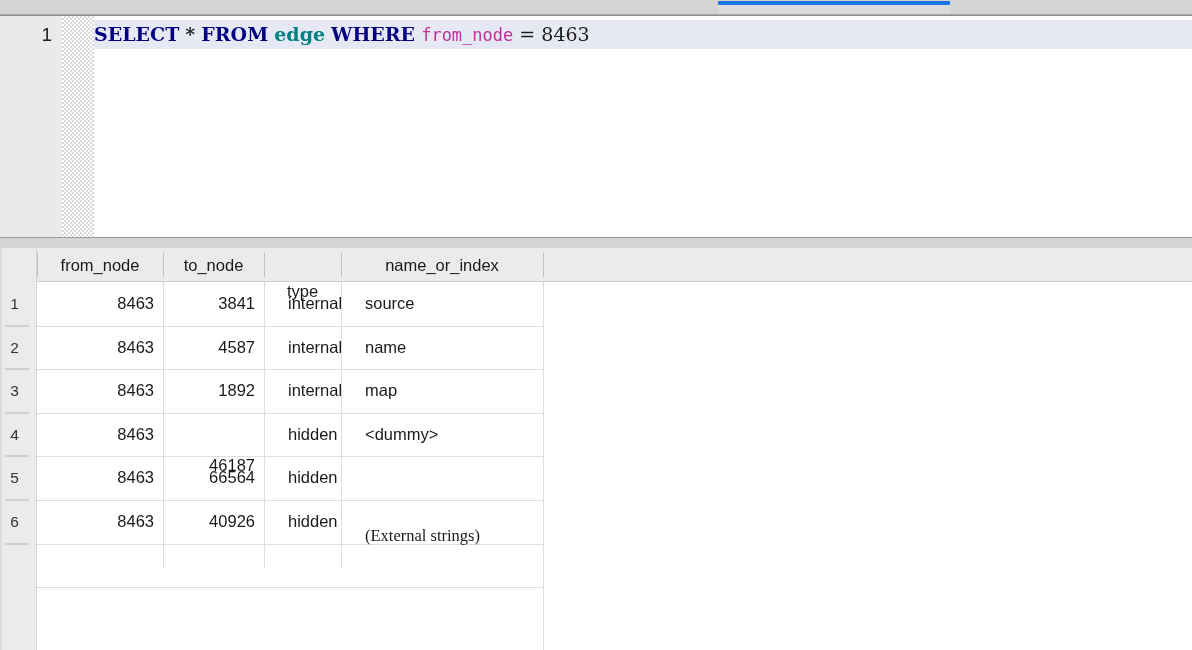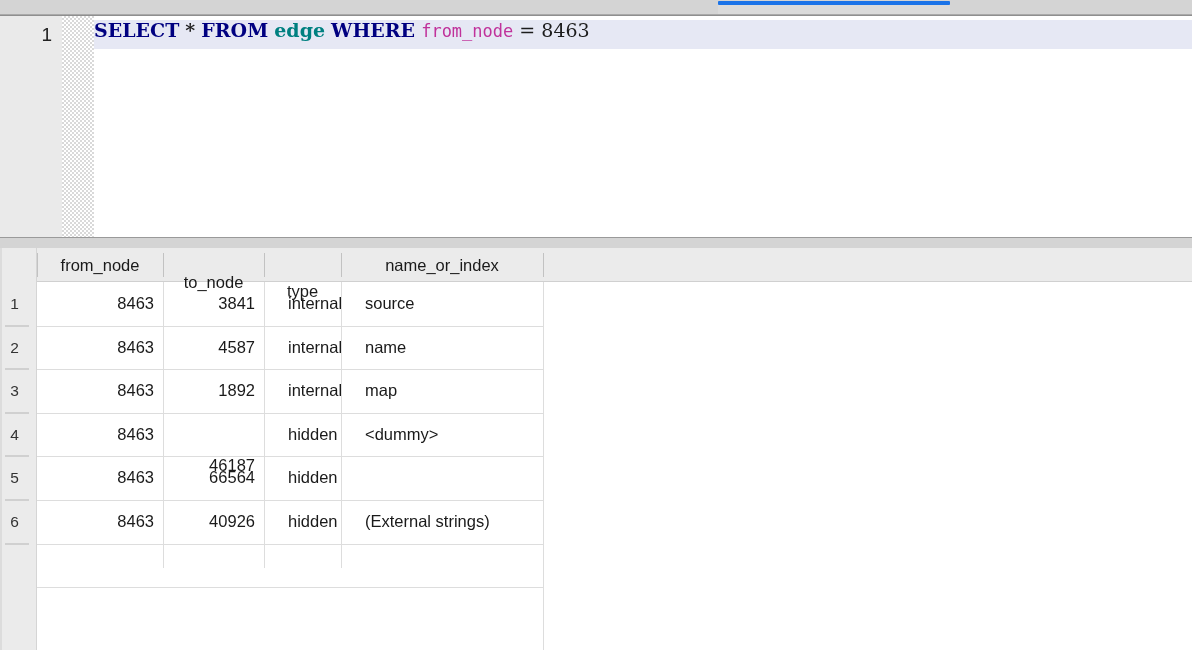--- a/index.html
+++ b/index.html
@@ -95,21 +95,21 @@
   .current-line-gutterhl {
     position: absolute;
     left: 0px; top: 4px;
     width: 62px; height: 29px;
     background: #eaeaea;
   }
   .sql-line {
     position: absolute;
     left: 94px; top: 4px;
     height: 29px;
-    line-height: 20px;
+    line-height: 29px;
     white-space: pre;
     font-family: "DejaVu Serif", "Liberation Serif", serif;
     font-size: 19px;
     color: #1c1c1c;
   }
   .sql-kw {
     color: #000080;
     font-weight: bold;
     font-family: "DejaVu Serif", "Liberation Serif", serif;
   }
@@ -274,21 +274,21 @@
 
   <div class="splitter"></div>
 
   <div class="results-pane">
     <div class="results-header-strip"></div>
     <div class="rowheader-col"></div>
     <div class="rowheader-col-edge"></div>
     <div id="hdr-cells">
         <div class="hdr-cell" style="left: 37px; width: 126px;">from_node</div>
         <div class="hdr-tick" style="left: 37px;"></div>
-        <div class="hdr-cell" style="left: 163px; width: 101px; margin-top: 17px;">to_node</div>
+        <div class="hdr-cell" style="left: 163px; width: 101px;">to_node</div>
         <div class="hdr-tick" style="left: 163px;"></div>
         <div class="hdr-cell" style="left: 264px; width: 77px; margin-top: 26px;">type</div>
         <div class="hdr-tick" style="left: 264px;"></div>
         <div class="hdr-cell" style="left: 341px; width: 202px; text-align: center;">name_or_index</div>
         <div class="hdr-tick" style="left: 341px;"></div>
         <div class="hdr-tick" style="left: 543px;"></div>
       </div>
     <div class="grid-body" id="grid-body">
         <div class="grid-colline" style="left: 126px;"></div>
         <div class="grid-colline" style="left: 227px;"></div>
@@ -317,21 +317,21 @@
         <div class="cell num" style="left: 126px; width: 101px; top: 131px; margin-top: 31px;">46187</div>
         <div class="cell txt" style="left: 227px; width: 77px; top: 131px;">hidden</div>
         <div class="cell txt" style="left: 304px; width: 202px; top: 131px;">&lt;dummy&gt;</div>
         <div class="cell num" style="left: 0px; width: 126px; top: 174px;">8463</div>
         <div class="cell num" style="left: 126px; width: 101px; top: 174px;">66564</div>
         <div class="cell txt" style="left: 227px; width: 77px; top: 174px;">hidden</div>
         <div class="cell txt" style="left: 304px; width: 202px; top: 174px;"></div>
         <div class="cell num" style="left: 0px; width: 126px; top: 218px;">8463</div>
         <div class="cell num" style="left: 126px; width: 101px; top: 218px;">40926</div>
         <div class="cell txt" style="left: 227px; width: 77px; top: 218px;">hidden</div>
-        <div class="cell txt" style="left: 304px; width: 202px; top: 218px;">(External strings)</div>
+        <div class="cell txt" style="left: 304px; width: 202px; top: 232px; font-family: Liberation Serif, serif;">(External strings)</div>
       </div>
     <div id="row-numbers">
         <div class="rownum" style="top: 34px;">1</div>
         <div class="rowtick" style="top: 77px;"></div>
         <div class="rownum" style="top: 78px;">2</div>
         <div class="rowtick" style="top: 120px;"></div>
         <div class="rownum" style="top: 121px;">3</div>
         <div class="rowtick" style="top: 164px;"></div>
         <div class="rownum" style="top: 165px;">4</div>
         <div class="rowtick" style="top: 207px;"></div>

